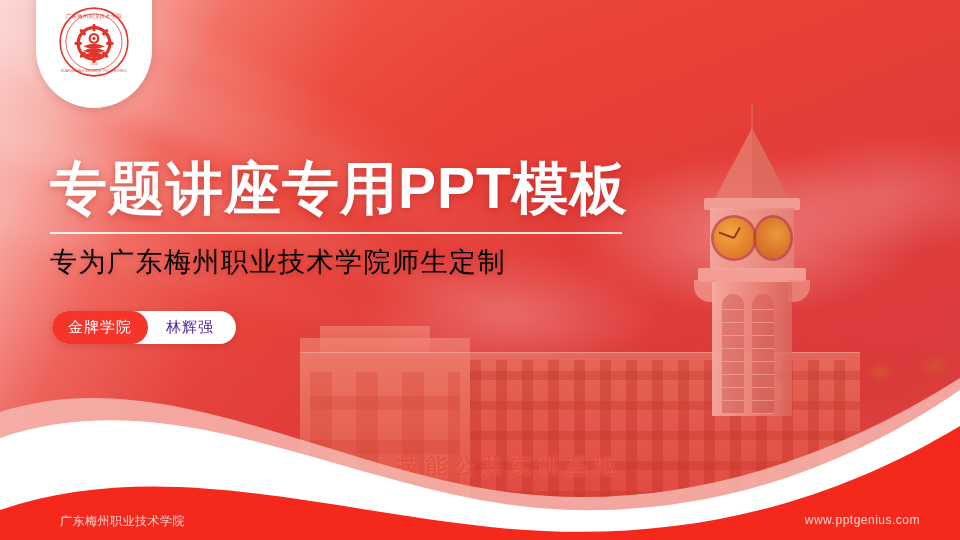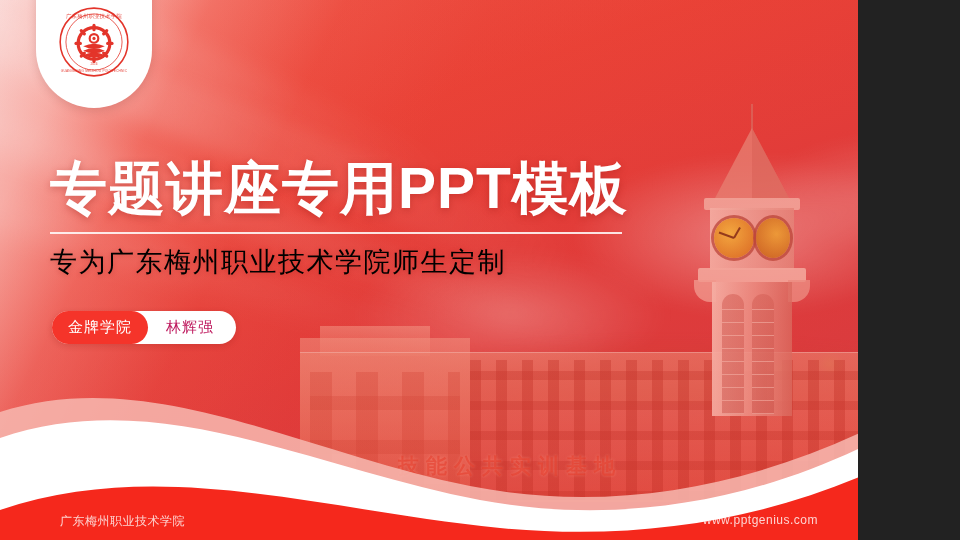--- a/index.html
+++ b/index.html
@@ -1,17 +1,17 @@
 <!DOCTYPE html>
 <html><head>
 <meta charset="utf-8">
 <style>
   html,body{margin:0;padding:0;background:#222;}
   .slide{
-    position:relative;width:858px;height:540px;overflow:hidden;
+    position:relative;width:960px;height:540px;overflow:hidden;
     font-family:"Liberation Sans","DejaVu Sans",sans-serif;
     background:#e8403a;
   }
   
   .photo{position:absolute;inset:0;overflow:hidden;}
   .sky{
     position:absolute;inset:0;
     background:
       linear-gradient(116deg,
         rgba(255,255,255,.92) 0%,
@@ -144,21 +144,21 @@
   .pillwrap{
     position:absolute;left:52px;top:311px;height:33px;display:inline-flex;align-items:center;
     background:#fff;border-radius:17px;padding:0 0 0 0;box-shadow:0 2px 6px rgba(130,20,14,.20);text-align:center;
   }
   .pill-red{
     height:33px;display:flex;align-items:center;justify-content:center;padding:0 16px;
     background:#f5342a;color:#fff;border-radius:17px;font-size:15px;letter-spacing:1px;
   }
   .pill-name{
     height:33px;display:flex;align-items:center;justify-content:center;padding:0 22px 0 18px;
-    color:#be185d;font-size:15px;letter-spacing:1px;
+    color:#4c1d95;font-size:15px;letter-spacing:1px;
   }
   .foot-left{position:absolute;left:60px;top:513px;font-size:12px;color:rgba(255,255,255,.80);letter-spacing:.5px;}
   .foot-right{position:absolute;right:40px;top:513px;font-size:12px;color:rgba(255,255,255,.80);letter-spacing:.5px;}
 </style>
 </head>
 <body>
 
 <div class="slide">
 
   <div class="photo">

